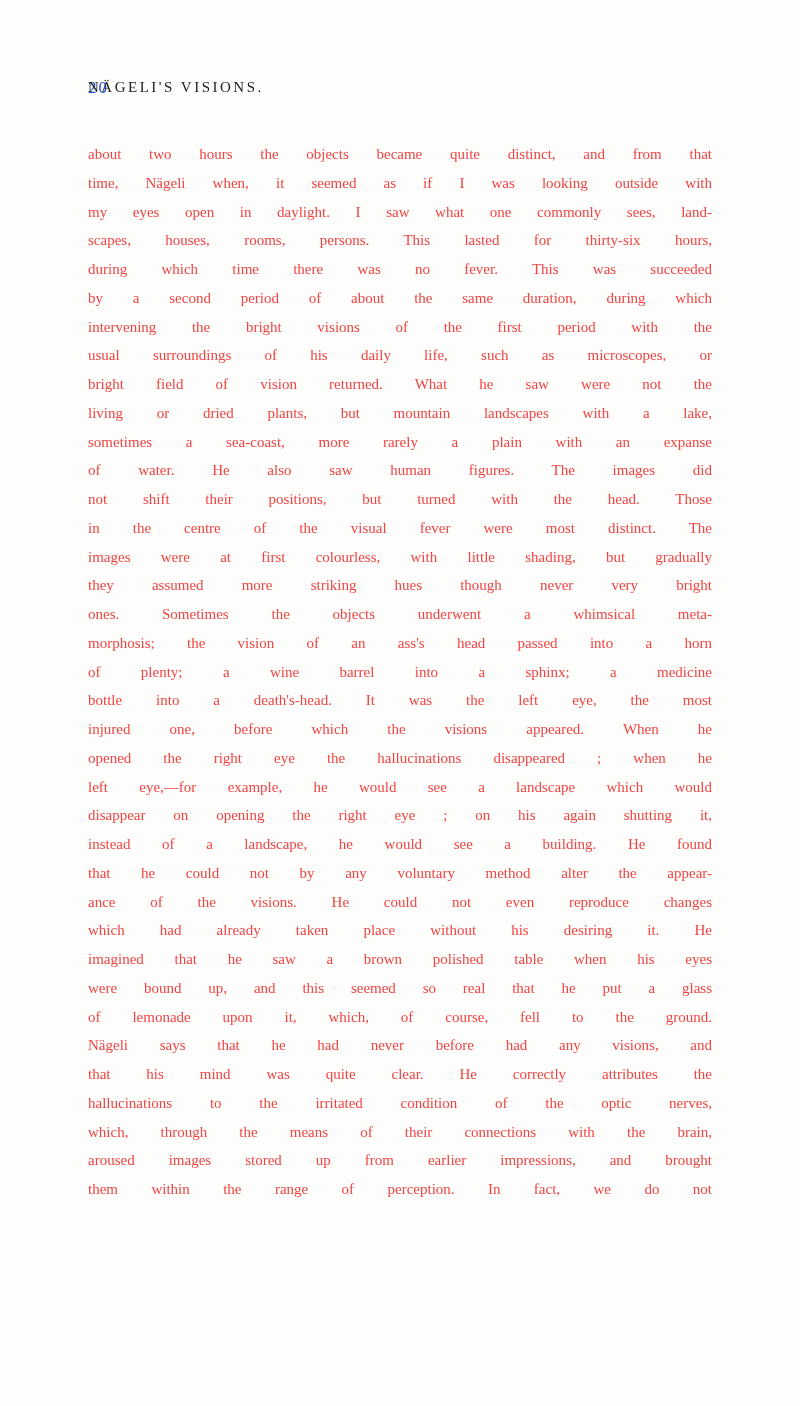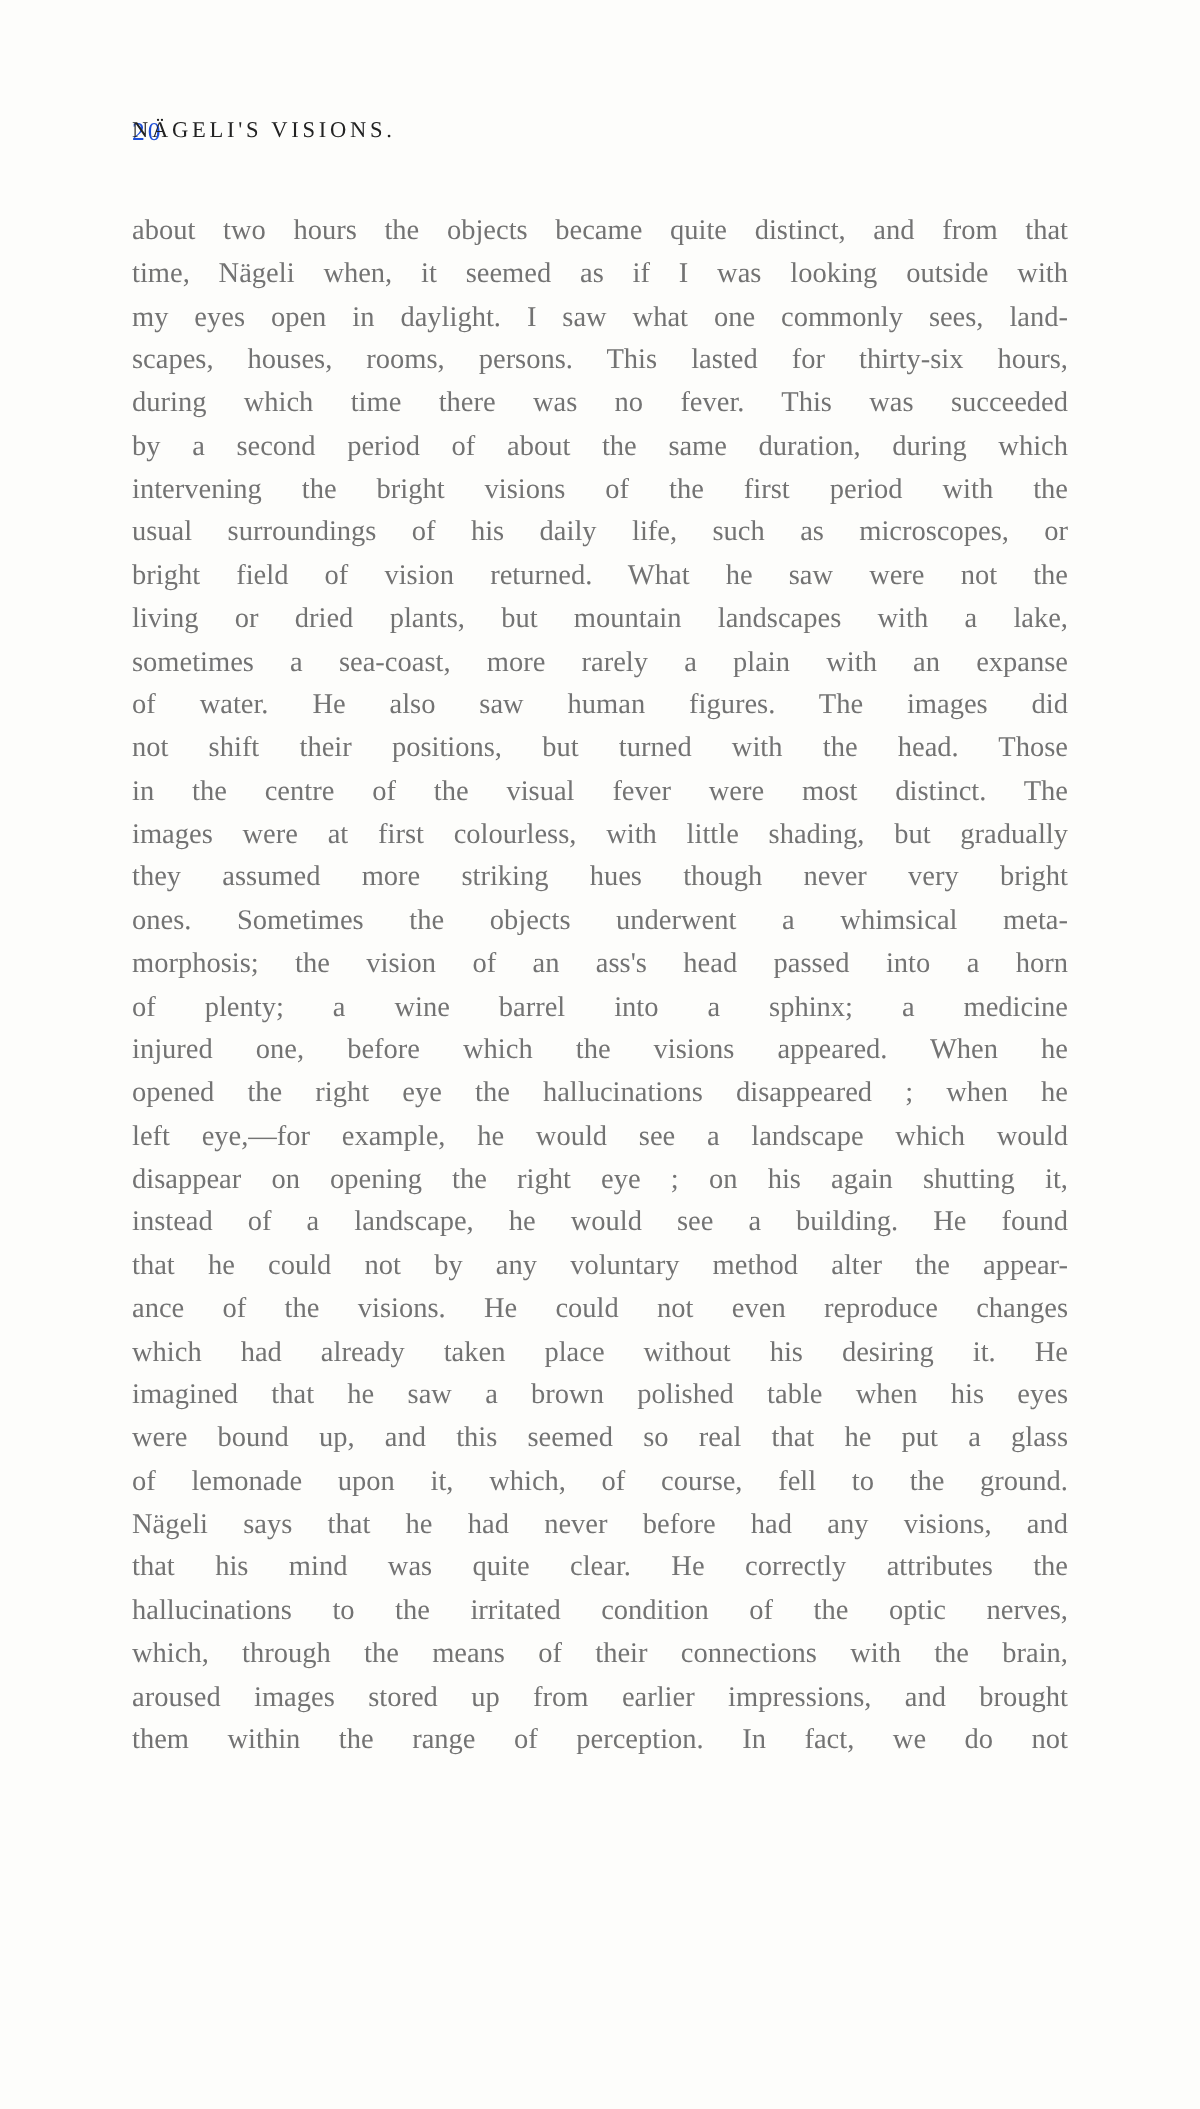--- a/index.html
+++ b/index.html
@@ -37,22 +37,22 @@
     left: 0;
     right: 0;
     top: 3px;
     text-align: left;
     font-size: 15px;
     letter-spacing: 2.5px;
     color: #222;
     white-space: nowrap;
   }
   .body-text {
-    font-size: 19px;
-    color: #737373;
+    font-size: 15px;
+    color: #ef4444;
   }
   .line {
     height: 28.75px;
     line-height: 28.75px;
     text-align: justify;
     text-align-last: justify;
     white-space: nowrap;
   }
 </style>
 </head>
@@ -77,20 +77,21 @@
       <div class="line">living or dried plants, but mountain landscapes with a lake,</div>
       <div class="line">sometimes a sea-coast, more rarely a plain with an expanse</div>
       <div class="line">of water. He also saw human figures. The images did</div>
       <div class="line">not shift their positions, but turned with the head. Those</div>
       <div class="line">in the centre of the visual fever were most distinct. The</div>
       <div class="line">images were at first colourless, with little shading, but gradually</div>
       <div class="line">they assumed more striking hues though never very bright</div>
       <div class="line">ones. Sometimes the objects underwent a whimsical meta-</div>
       <div class="line">morphosis; the vision of an ass's head passed into a horn</div>
       <div class="line">of plenty; a wine barrel into a sphinx; a medicine</div>
+      <div class="line">bottle into a death's-head. It was the left eye, the most</div>
       <div class="line">injured one, before which the visions appeared. When he</div>
       <div class="line">opened the right eye the hallucinations disappeared ; when he</div>
       <div class="line">left eye,—for example, he would see a landscape which would</div>
       <div class="line">disappear on opening the right eye ; on his again shutting it,</div>
       <div class="line">instead of a landscape, he would see a building. He found</div>
       <div class="line">that he could not by any voluntary method alter the appear-</div>
       <div class="line">ance of the visions. He could not even reproduce changes</div>
       <div class="line">which had already taken place without his desiring it. He</div>
       <div class="line">imagined that he saw a brown polished table when his eyes</div>
       <div class="line">were bound up, and this seemed so real that he put a glass</div>

